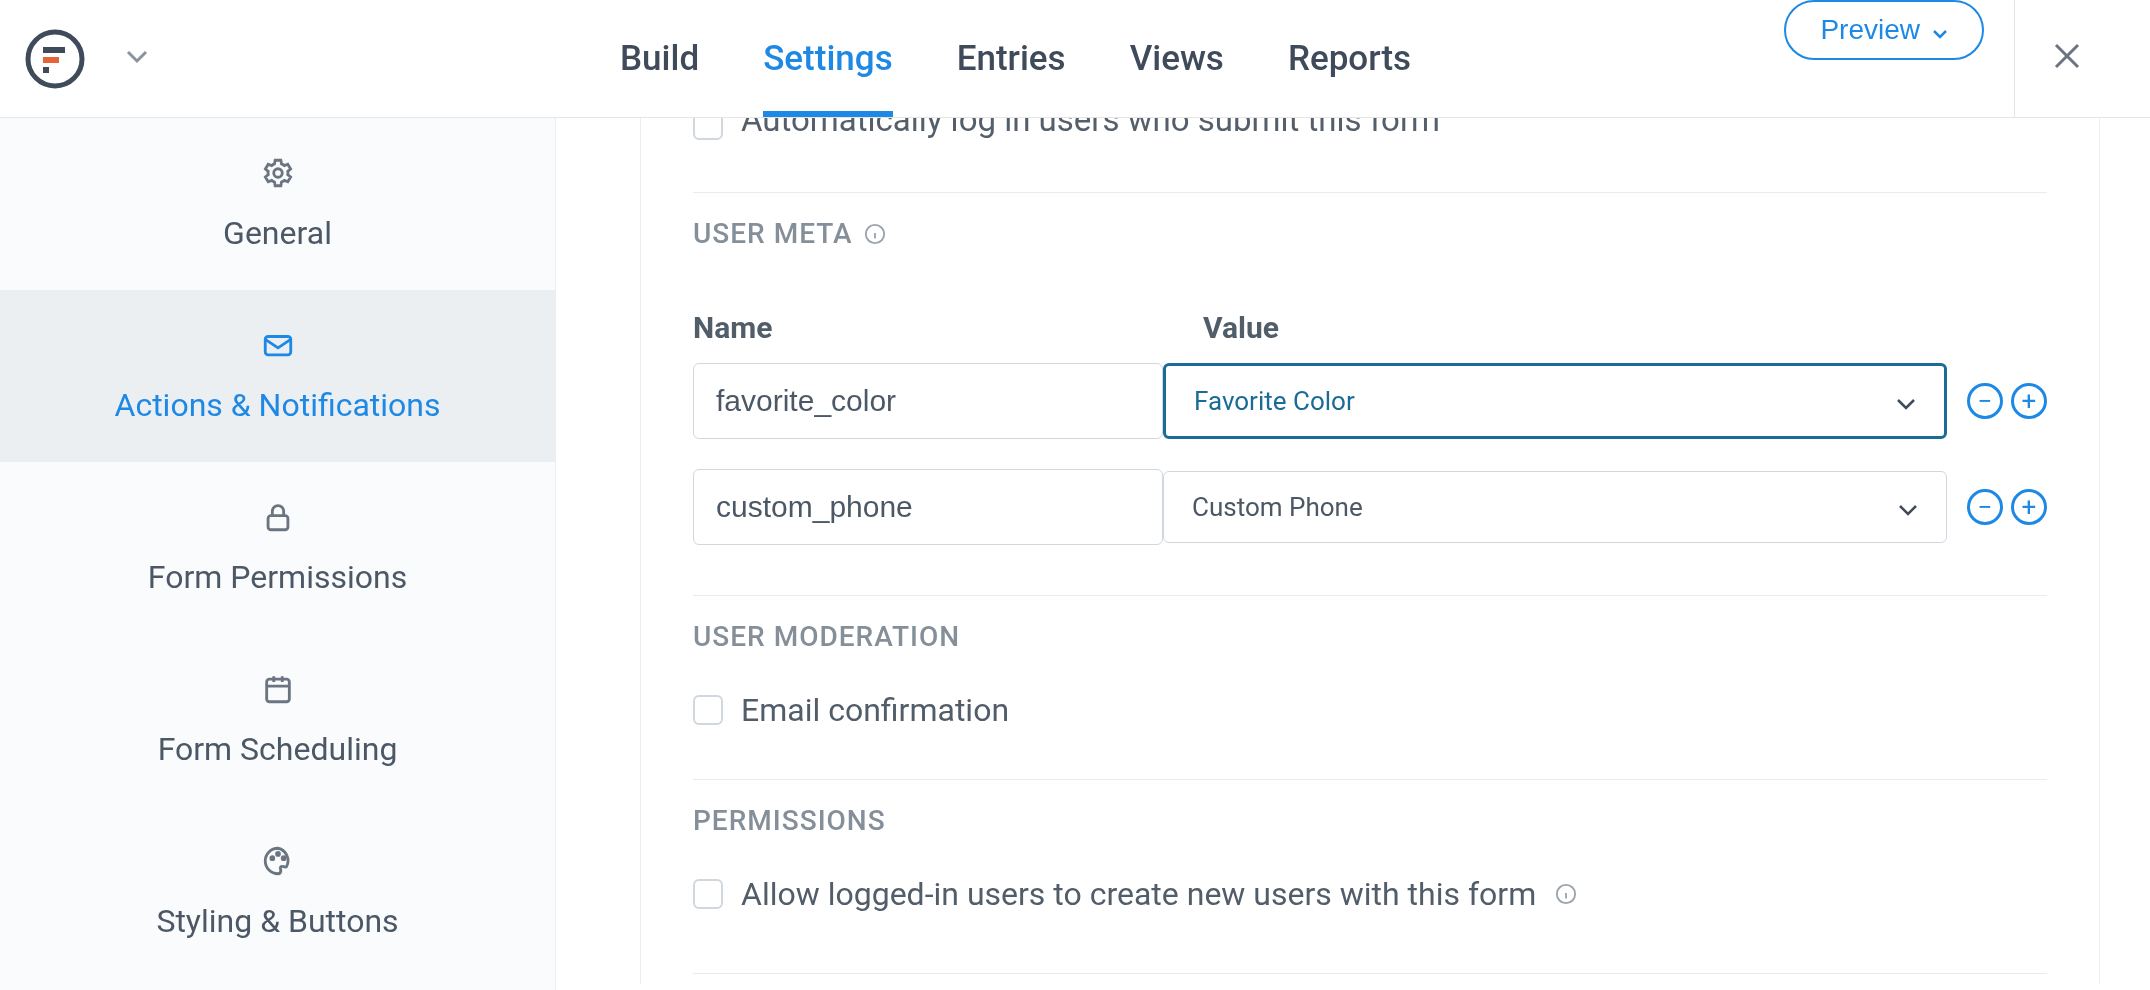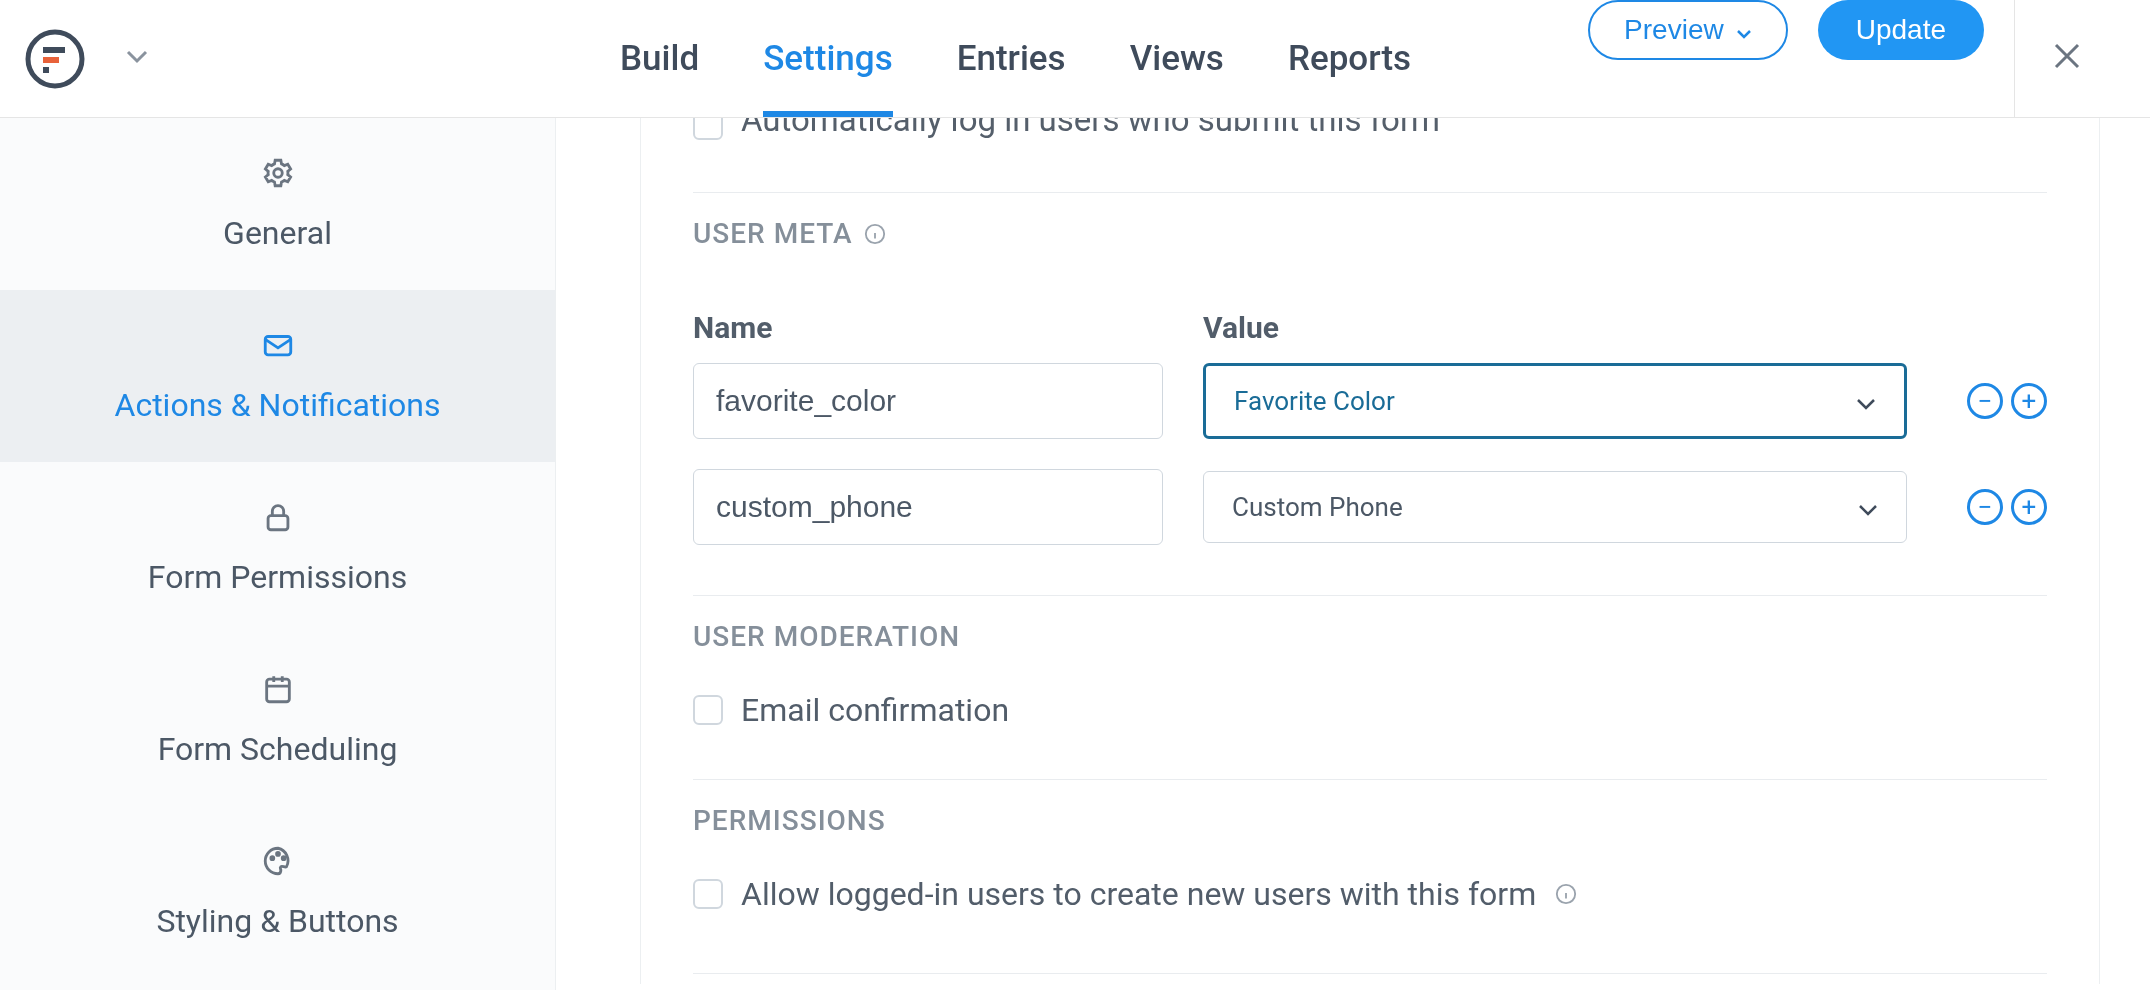--- a/index.html
+++ b/index.html
@@ -197,21 +197,20 @@
   display: flex;
   gap: 40px;
   margin-top: 60px;
   font-weight: bold;
 }
 .meta-head .col-name { width: 470px; font-size: 30px; color: #525d6a;}
 .meta-head .col-value { font-size: 30px; color: #525d6a;}
 .meta-row {
   display: flex;
   align-items: center;
-  gap: 40px;
   margin-top: 18px;
 }
 .meta-row input.name-input {
   width: 470px;
   font-size: 30px;
   padding: 20px 22px;
   border: 1px solid #d0d7de;
   border-radius: 6px;
   color: #4c5866;
 }
@@ -290,21 +289,20 @@
 
   <div class="topbar-right">
     <button class="btn-preview">
       <span>Preview</span>
       <span>
         <svg width="16" height="10" viewBox="0 0 16 10">
             <path d="M2 2 L8 8 L14 2" fill="none" stroke="#1e88e5" stroke-width="2.5"></path>
           </svg>
       </span>
     </button>
-    <button class="btn-update">Update</button>
     <div class="close-col">
       <span class="close-x">
         <svg width="30" height="30" viewBox="0 0 30 30">
             <path d="M4 4 L26 26 M26 4 L4 26" stroke="#6b7581" stroke-width="3"></path>
           </svg>
       </span>
     </div>
   </div>
 </div>
 

